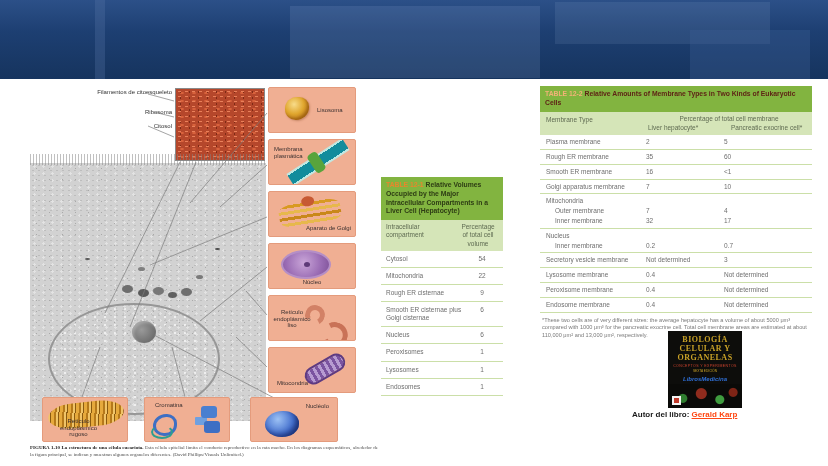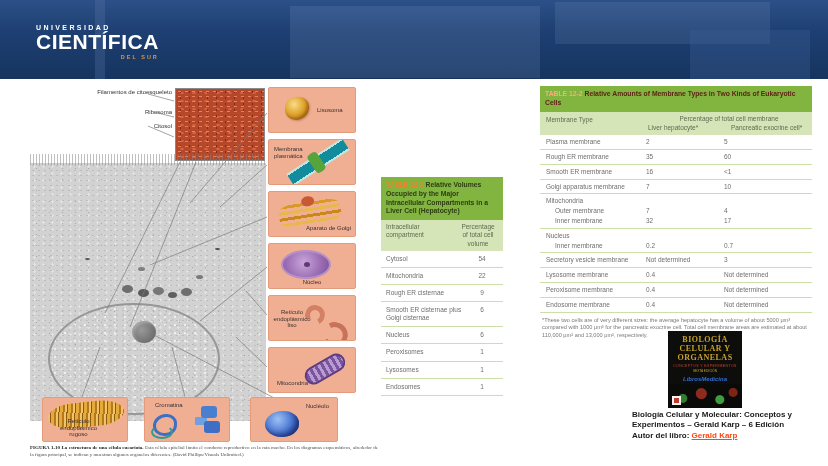--- a/index.html
+++ b/index.html
@@ -145,25 +145,20 @@
 </head>
 <body>
 
 <div class="slide">
 
   <div class="header">
     <div class="ph ph1"></div>
     <div class="ph ph2"></div>
     <div class="ph ph3"></div>
     <div class="ph ph4"></div>
-    <div class="logo">
-      <div class="logo-top">UNIVERSIDAD</div>
-      <div class="logo-main">CIENTÍFICA</div>
-      <div class="logo-sub">DEL SUR</div>
-    </div>
   </div>
 
   <div class="figure">
 
     <div class="top-label tl1">Filamentos de citoesqueleto</div>
     <div class="top-label tl2">Ribosoma</div>
     <div class="top-label tl3">Citosol</div>
 
     <div class="inset-red"></div>
 
@@ -370,17 +365,16 @@
     <div class="bc-title">CELULAR Y</div>
     <div class="bc-title">ORGANELAS</div>
     <div class="bc-sub">CONCEPTOS Y EXPERIMENTOS</div>
     <div class="bc-ed">SEXTA EDICIÓN</div>
     <div class="bc-wm">LibrosMedicina</div>
     <div class="bc-art"></div>
     <div class="bc-logo"></div>
   </div>
 
   <div class="book-info">
-    <div>Biología Celular y Molecular: Conceptos y Experimentos – Gerald Karp – 6 Edición</div>
     <div><span>Autor del libro: </span><a>Gerald Karp</a></div>
   </div>
 
 </div>
 
 </body></html>

